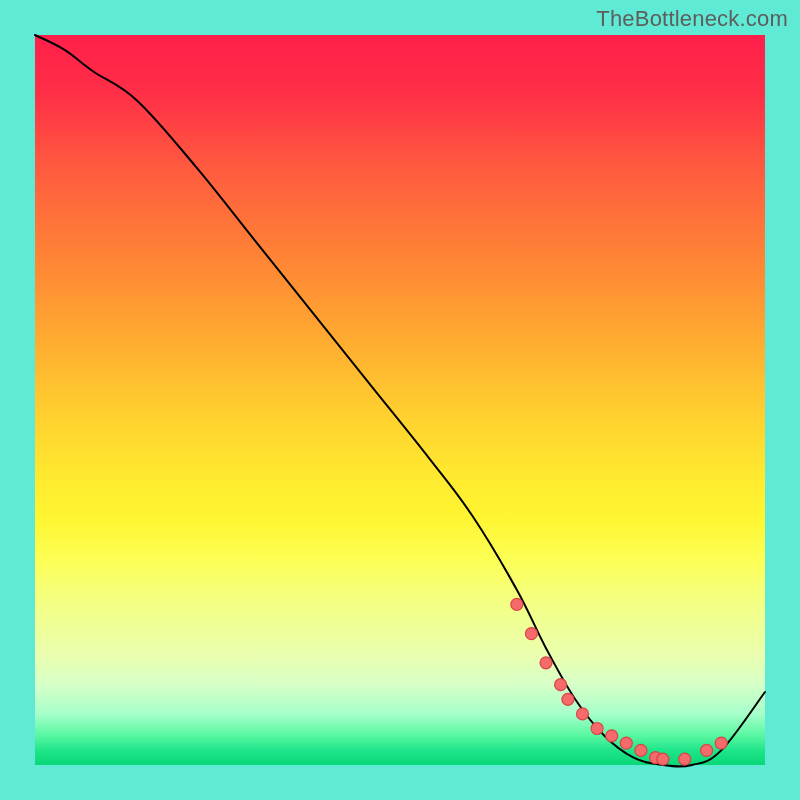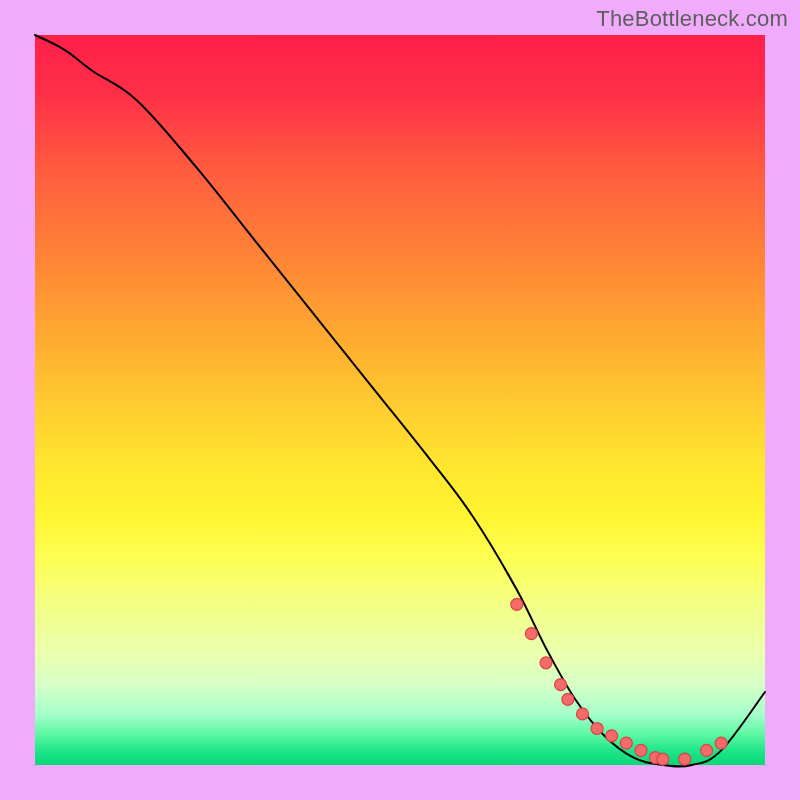--- a/index.html
+++ b/index.html
@@ -8,21 +8,21 @@
     width: 800px;
     height: 800px;
     background: #000;
     overflow: hidden;
     font-family: Arial, Helvetica, sans-serif;
   }
   .frame {
     position: relative;
     width: 800px;
     height: 800px;
-    background: #f0abfc;
+    background: #5eead4;
   }
   .watermark {
     position: absolute;
     top: 6px;
     right: 12px;
     color: #5e5e5e;
     font-size: 22px;
     font-weight: 500;
     letter-spacing: 0.2px;
     z-index: 10;

